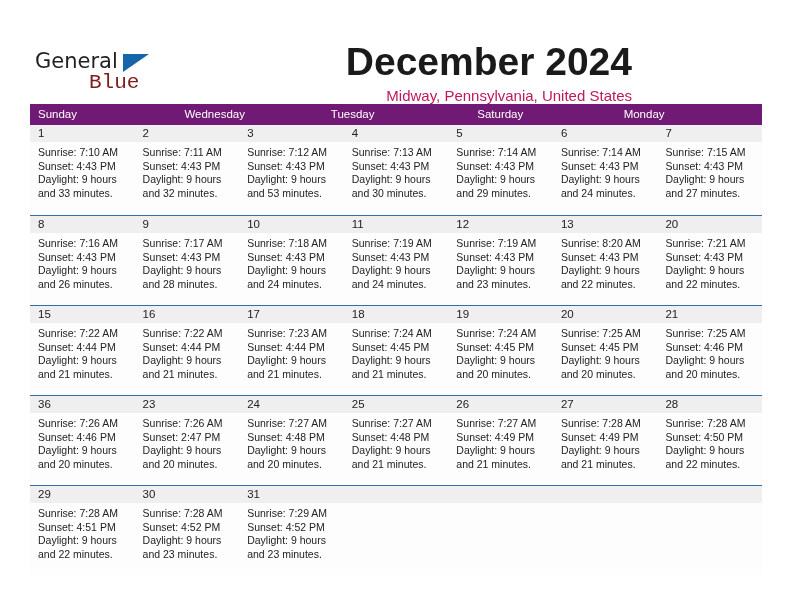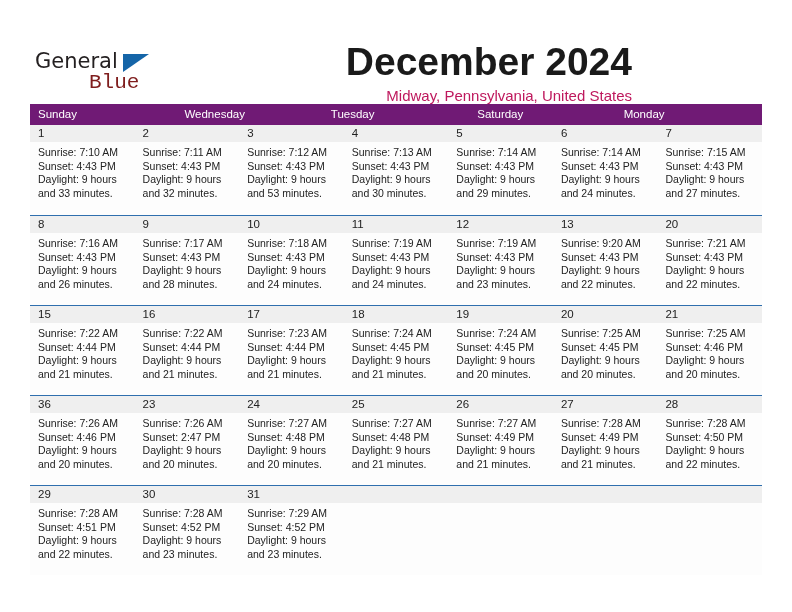--- a/index.html
+++ b/index.html
@@ -276,21 +276,21 @@
             <div class="cell-body">
               <div class="cell-line">Sunrise: 7:19 AM</div>
               <div class="cell-line">Sunset: 4:43 PM</div>
               <div class="cell-line">Daylight: 9 hours</div>
               <div class="cell-line">and 23 minutes.</div>
             </div>
           </div>
           <div class="cell">
             <div class="daynum-band">13</div>
             <div class="cell-body">
-              <div class="cell-line">Sunrise: 9:20 AM</div>
+              <div class="cell-line">Sunrise: 8:20 AM</div>
               <div class="cell-line">Sunset: 4:43 PM</div>
               <div class="cell-line">Daylight: 9 hours</div>
               <div class="cell-line">and 22 minutes.</div>
             </div>
           </div>
           <div class="cell">
             <div class="daynum-band">20</div>
             <div class="cell-body">
               <div class="cell-line">Sunrise: 7:21 AM</div>
               <div class="cell-line">Sunset: 4:43 PM</div>

